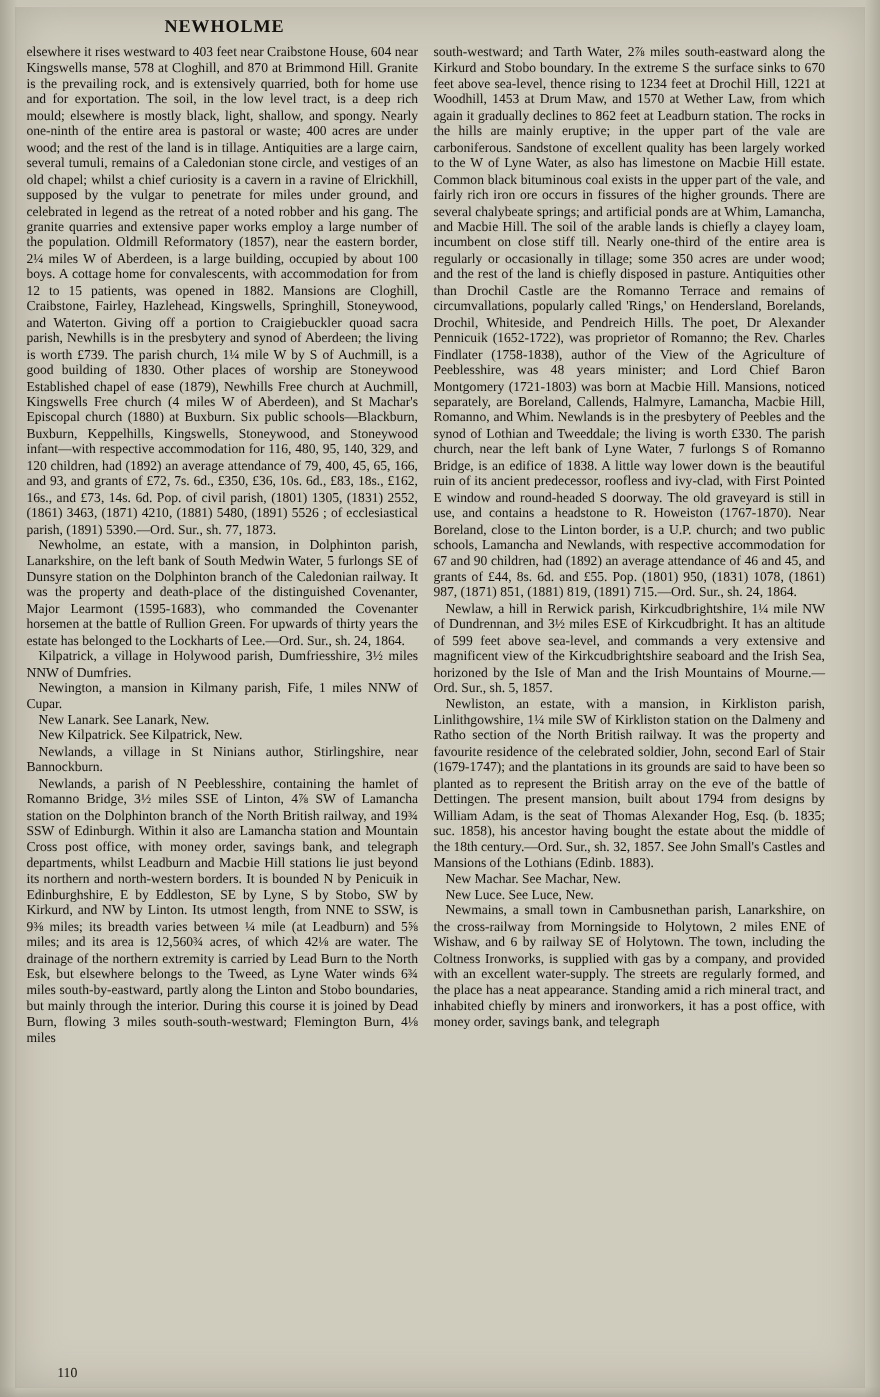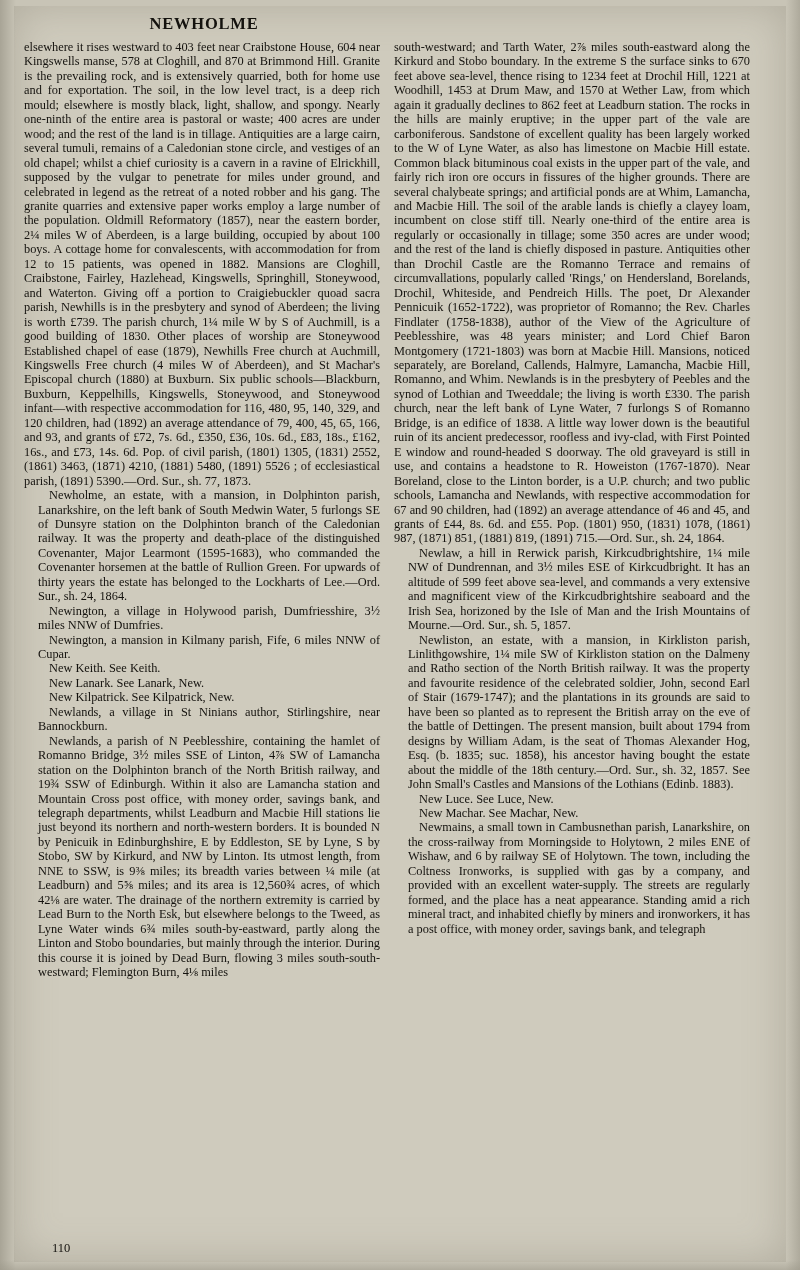--- a/index.html
+++ b/index.html
@@ -55,21 +55,20 @@
     text-align: justify;
     text-justify: inter-word;
     hyphens: none;
   }
   .col p {
     margin: 0;
     text-indent: 0;
   }
   .col p.ind {
     text-indent: 11px;
-    margin-left: 14px;
   }
   .rule {
     position: absolute;
     left: 398px;
     top: 36px;
     width: 1px;
     height: 1186px;
     background: rgba(60,55,45,0.0);
   }
   .folio {
@@ -110,32 +109,31 @@
   <div class="headers">
     <div class="hdr">NEWHOLME</div>
   </div>
 
   <div class="rule"></div>
 
   <div class="columns">
     <div class="col">
       <p>elsewhere it rises westward to 403 feet near Craibstone House, 604 near Kingswells manse, 578 at Cloghill, and 870 at Brimmond Hill. Granite is the prevailing rock, and is extensively quarried, both for home use and for exportation. The soil, in the low level tract, is a deep rich mould; elsewhere is mostly black, light, shallow, and spongy. Nearly one-ninth of the entire area is pastoral or waste; 400 acres are under wood; and the rest of the land is in tillage. Antiquities are a large cairn, several tumuli, remains of a Caledonian stone circle, and vestiges of an old chapel; whilst a chief curiosity is a cavern in a ravine of Elrickhill, supposed by the vulgar to penetrate for miles under ground, and celebrated in legend as the retreat of a noted robber and his gang. The granite quarries and extensive paper works employ a large number of the population. Oldmill Reformatory (1857), near the eastern border, 2¼ miles W of Aberdeen, is a large building, occupied by about 100 boys. A cottage home for convalescents, with accommodation for from 12 to 15 patients, was opened in 1882. Mansions are Cloghill, Craibstone, Fairley, Hazlehead, Kingswells, Springhill, Stoneywood, and Waterton. Giving off a portion to Craigiebuckler quoad sacra parish, Newhills is in the presbytery and synod of Aberdeen; the living is worth £739. The parish church, 1¼ mile W by S of Auchmill, is a good building of 1830. Other places of worship are Stoneywood Established chapel of ease (1879), Newhills Free church at Auchmill, Kingswells Free church (4 miles W of Aberdeen), and St Machar's Episcopal church (1880) at Buxburn. Six public schools—Blackburn, Buxburn, Keppelhills, Kingswells, Stoneywood, and Stoneywood infant—with respective accommodation for 116, 480, 95, 140, 329, and 120 children, had (1892) an average attendance of 79, 400, 45, 65, 166, and 93, and grants of £72, 7s. 6d., £350, £36, 10s. 6d., £83, 18s., £162, 16s., and £73, 14s. 6d. Pop. of civil parish, (1801) 1305, (1831) 2552, (1861) 3463, (1871) 4210, (1881) 5480, (1891) 5526 ; of ecclesiastical parish, (1891) 5390.—Ord. Sur., sh. 77, 1873.</p>
       <p class="ind">Newholme, an estate, with a mansion, in Dolphinton parish, Lanarkshire, on the left bank of South Medwin Water, 5 furlongs SE of Dunsyre station on the Dolphinton branch of the Caledonian railway. It was the property and death-place of the distinguished Covenanter, Major Learmont (1595-1683), who commanded the Covenanter horsemen at the battle of Rullion Green. For upwards of thirty years the estate has belonged to the Lockharts of Lee.—Ord. Sur., sh. 24, 1864.</p>
-      <p class="ind">Newington, a village in Holywood parish, Dumfriesshire, 3½ miles NNW of Dumfries.</p>
-      <p class="ind">Newington, a mansion in Kilmany parish, Fife, 6 miles NNW of Cupar.</p>
-      <p class="ind">New Keith. See Keith.</p>
+      <p class="ind">Kilpatrick, a village in Holywood parish, Dumfriesshire, 3½ miles NNW of Dumfries.</p>
+      <p class="ind">Newington, a mansion in Kilmany parish, Fife, 1 miles NNW of Cupar.</p>
       <p class="ind">New Lanark. See Lanark, New.</p>
       <p class="ind">New Kilpatrick. See Kilpatrick, New.</p>
       <p class="ind">Newlands, a village in St Ninians author, Stirlingshire, near Bannockburn.</p>
       <p class="ind">Newlands, a parish of N Peeblesshire, containing the hamlet of Romanno Bridge, 3½ miles SSE of Linton, 4⅞ SW of Lamancha station on the Dolphinton branch of the North British railway, and 19¾ SSW of Edinburgh. Within it also are Lamancha station and Mountain Cross post office, with money order, savings bank, and telegraph departments, whilst Leadburn and Macbie Hill stations lie just beyond its northern and north-western borders. It is bounded N by Penicuik in Edinburghshire, E by Eddleston, SE by Lyne, S by Stobo, SW by Kirkurd, and NW by Linton. Its utmost length, from NNE to SSW, is 9⅜ miles; its breadth varies between ¼ mile (at Leadburn) and 5⅝ miles; and its area is 12,560¾ acres, of which 42⅛ are water. The drainage of the northern extremity is carried by Lead Burn to the North Esk, but elsewhere belongs to the Tweed, as Lyne Water winds 6¾ miles south-by-eastward, partly along the Linton and Stobo boundaries, but mainly through the interior. During this course it is joined by Dead Burn, flowing 3 miles south-south-westward; Flemington Burn, 4⅛ miles</p>
     </div>
     <div class="col">
       <p>south-westward; and Tarth Water, 2⅞ miles south-eastward along the Kirkurd and Stobo boundary. In the extreme S the surface sinks to 670 feet above sea-level, thence rising to 1234 feet at Drochil Hill, 1221 at Woodhill, 1453 at Drum Maw, and 1570 at Wether Law, from which again it gradually declines to 862 feet at Leadburn station. The rocks in the hills are mainly eruptive; in the upper part of the vale are carboniferous. Sandstone of excellent quality has been largely worked to the W of Lyne Water, as also has limestone on Macbie Hill estate. Common black bituminous coal exists in the upper part of the vale, and fairly rich iron ore occurs in fissures of the higher grounds. There are several chalybeate springs; and artificial ponds are at Whim, Lamancha, and Macbie Hill. The soil of the arable lands is chiefly a clayey loam, incumbent on close stiff till. Nearly one-third of the entire area is regularly or occasionally in tillage; some 350 acres are under wood; and the rest of the land is chiefly disposed in pasture. Antiquities other than Drochil Castle are the Romanno Terrace and remains of circumvallations, popularly called 'Rings,' on Hendersland, Borelands, Drochil, Whiteside, and Pendreich Hills. The poet, Dr Alexander Pennicuik (1652-1722), was proprietor of Romanno; the Rev. Charles Findlater (1758-1838), author of the View of the Agriculture of Peeblesshire, was 48 years minister; and Lord Chief Baron Montgomery (1721-1803) was born at Macbie Hill. Mansions, noticed separately, are Boreland, Callends, Halmyre, Lamancha, Macbie Hill, Romanno, and Whim. Newlands is in the presbytery of Peebles and the synod of Lothian and Tweeddale; the living is worth £330. The parish church, near the left bank of Lyne Water, 7 furlongs S of Romanno Bridge, is an edifice of 1838. A little way lower down is the beautiful ruin of its ancient predecessor, roofless and ivy-clad, with First Pointed E window and round-headed S doorway. The old graveyard is still in use, and contains a headstone to R. Howeiston (1767-1870). Near Boreland, close to the Linton border, is a U.P. church; and two public schools, Lamancha and Newlands, with respective accommodation for 67 and 90 children, had (1892) an average attendance of 46 and 45, and grants of £44, 8s. 6d. and £55. Pop. (1801) 950, (1831) 1078, (1861) 987, (1871) 851, (1881) 819, (1891) 715.—Ord. Sur., sh. 24, 1864.</p>
       <p class="ind">Newlaw, a hill in Rerwick parish, Kirkcudbrightshire, 1¼ mile NW of Dundrennan, and 3½ miles ESE of Kirkcudbright. It has an altitude of 599 feet above sea-level, and commands a very extensive and magnificent view of the Kirkcudbrightshire seaboard and the Irish Sea, horizoned by the Isle of Man and the Irish Mountains of Mourne.—Ord. Sur., sh. 5, 1857.</p>
       <p class="ind">Newliston, an estate, with a mansion, in Kirkliston parish, Linlithgowshire, 1¼ mile SW of Kirkliston station on the Dalmeny and Ratho section of the North British railway. It was the property and favourite residence of the celebrated soldier, John, second Earl of Stair (1679-1747); and the plantations in its grounds are said to have been so planted as to represent the British array on the eve of the battle of Dettingen. The present mansion, built about 1794 from designs by William Adam, is the seat of Thomas Alexander Hog, Esq. (b. 1835; suc. 1858), his ancestor having bought the estate about the middle of the 18th century.—Ord. Sur., sh. 32, 1857. See John Small's Castles and Mansions of the Lothians (Edinb. 1883).</p>
+      <p class="ind">New Machar. See Machar, New.</p>
       <p class="ind">New Luce. See Luce, New.</p>
-      <p class="ind">New Machar. See Machar, New.</p>
       <p class="ind">Newmains, a small town in Cambusnethan parish, Lanarkshire, on the cross-railway from Morningside to Holytown, 2 miles ENE of Wishaw, and 6 by railway SE of Holytown. The town, including the Coltness Ironworks, is supplied with gas by a company, and provided with an excellent water-supply. The streets are regularly formed, and the place has a neat appearance. Standing amid a rich mineral tract, and inhabited chiefly by miners and ironworkers, it has a post office, with money order, savings bank, and telegraph</p>
     </div>
   </div>
 
   <div class="folio">110</div>
 </div>
 
 </body></html>

